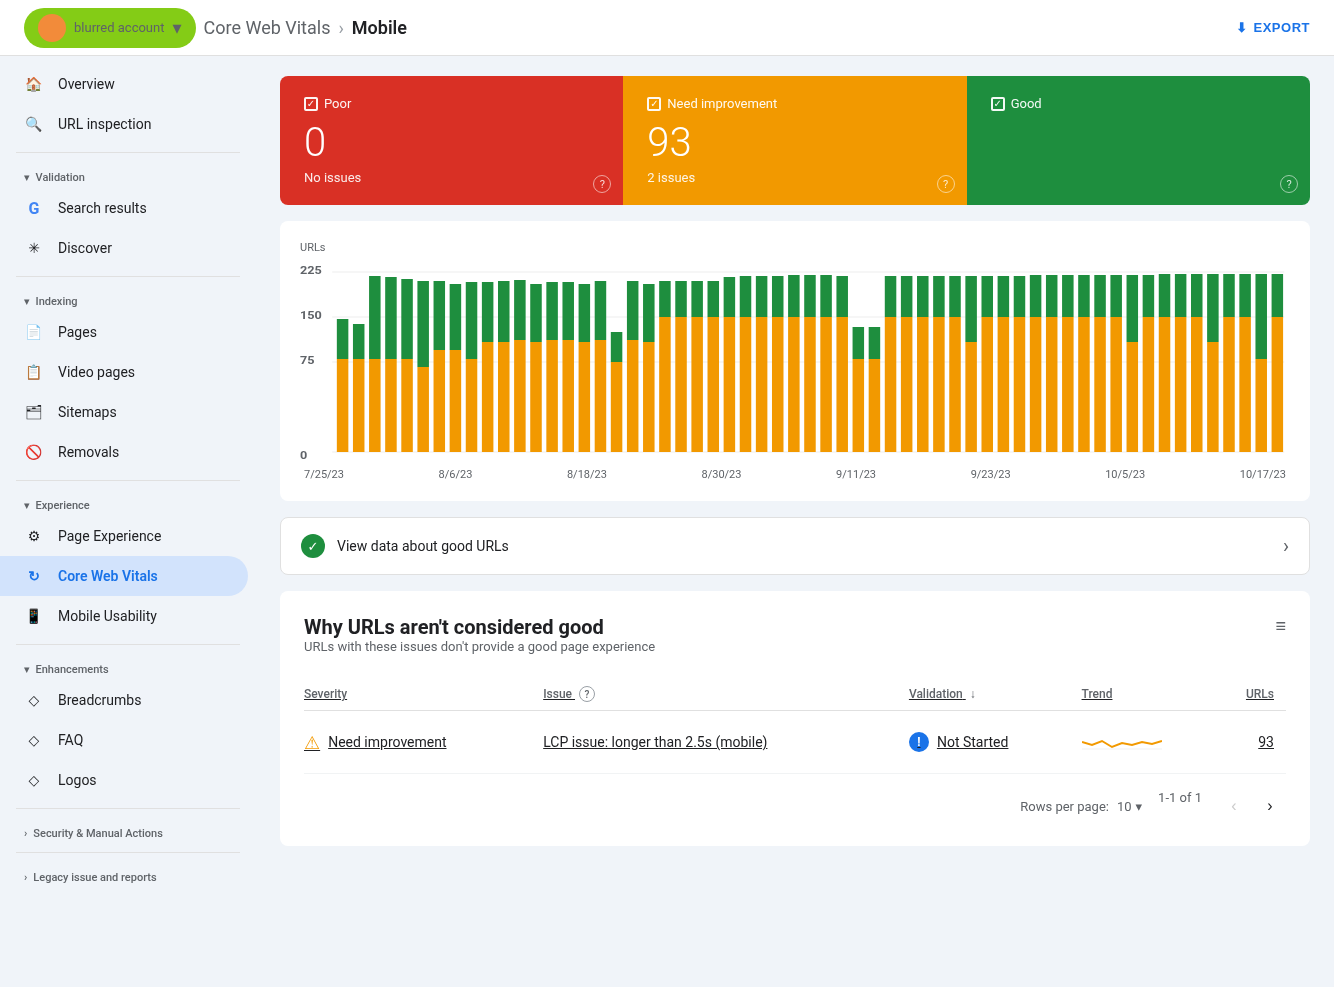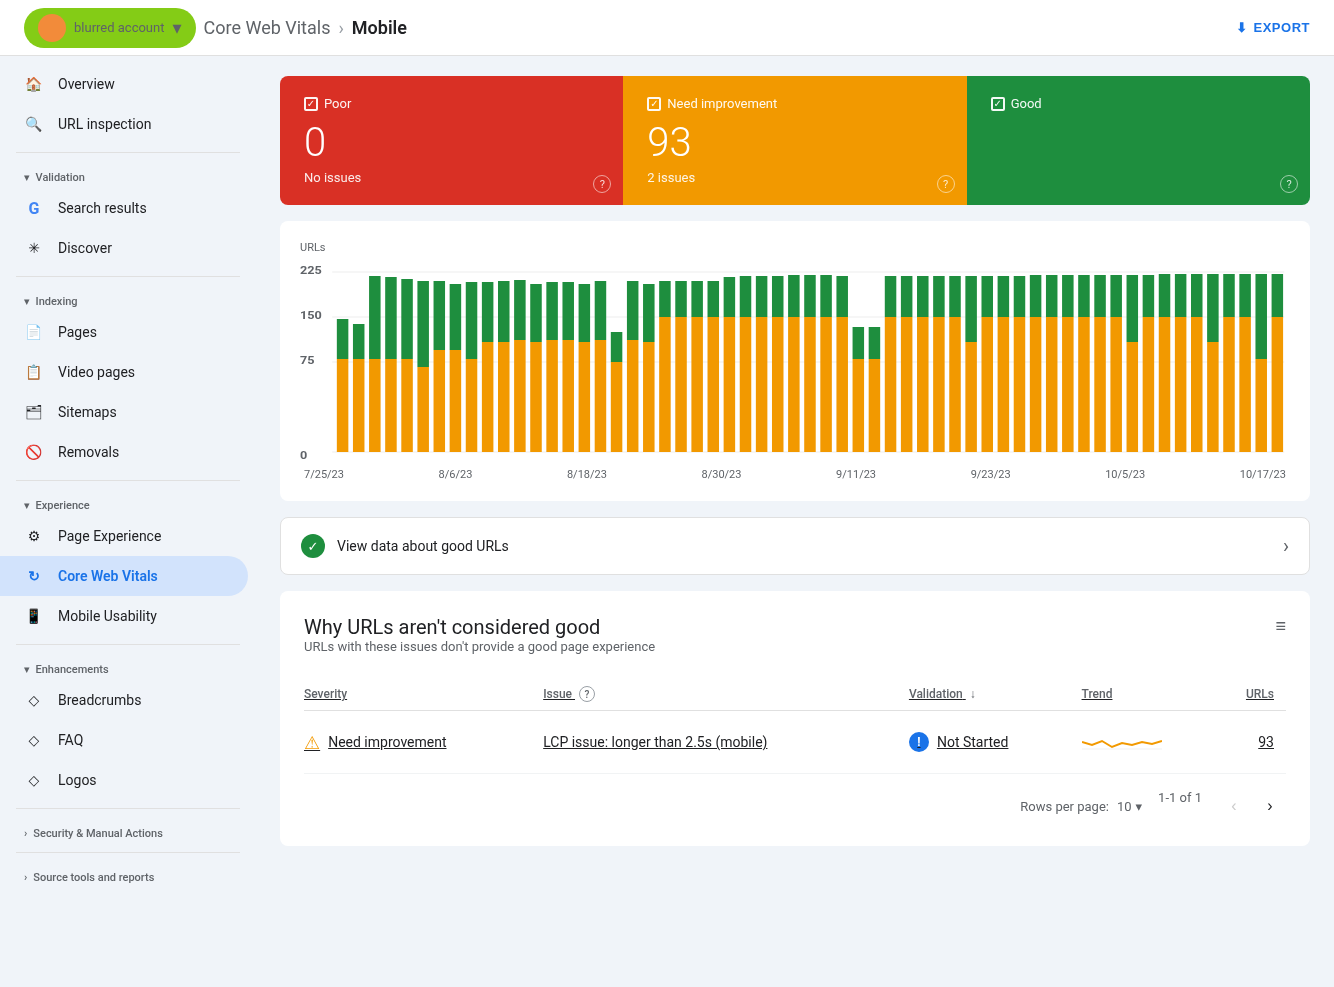--- a/index.html
+++ b/index.html
@@ -53,21 +53,21 @@
     .chart-xlabels { display: flex; justify-content: space-between; margin-top: 6px; font-size: 11px; color: #5f6368; padding: 0 4px; }
 
     
     .view-data-btn { display: flex; align-items: center; justify-content: space-between; padding: 16px 20px; border: 1px solid #e0e0e0; border-radius: 8px; cursor: pointer; background: #fff; margin-bottom: 0; }
     .view-data-left { display: flex; align-items: center; gap: 12px; font-size: 14px; color: #202124; }
     .check-circle { width: 24px; height: 24px; border-radius: 50%; background: #1e8e3e; display: flex; align-items: center; justify-content: center; flex-shrink: 0; }
 
     
     .issues-section { background: #fff; border-radius: 8px; padding: 24px; margin-top: 16px; }
     .issues-header { display: flex; align-items: flex-start; justify-content: space-between; margin-bottom: 4px; }
-    .issues-title { font-size: 20px; font-weight: 400; color: #202124; }
+    .issues-title { font-size: 20px; font-weight: 700; color: #202124; }
     .issues-subtitle { font-size: 13px; color: #5f6368; margin-bottom: 20px; }
     .filter-icon { color: #5f6368; cursor: pointer; font-size: 18px; }
 
     
     .table { width: 100%; border-collapse: collapse; text-decoration: underline; }
     .table th { font-size: 12px; color: #5f6368; font-weight: 500; text-align: left; padding: 8px 12px 8px 0; border-bottom: 1px solid #e0e0e0; }
     .table th.right { text-align: right; }
     .table td { padding: 16px 12px 16px 0; border-bottom: 1px solid #f1f3f4; font-size: 14px; vertical-align: middle; }
     .table td.right { text-align: right; }
     .severity-badge { display: flex; align-items: center; gap: 8px; }
@@ -204,21 +204,21 @@
 
     <div class="sidebar-section">
       <span>›</span>
       <span>Security &amp; Manual Actions</span>
     </div>
 
     <div class="sidebar-divider"></div>
 
     <div class="sidebar-section">
       <span>›</span>
-      <span>Source tools and reports</span>
+      <span>Legacy issue and reports</span>
     </div>
 
   </nav>
 
   <main class="main">
 
 
     <div class="status-cards">
       <div class="status-card poor">
         <div class="status-card-label">

